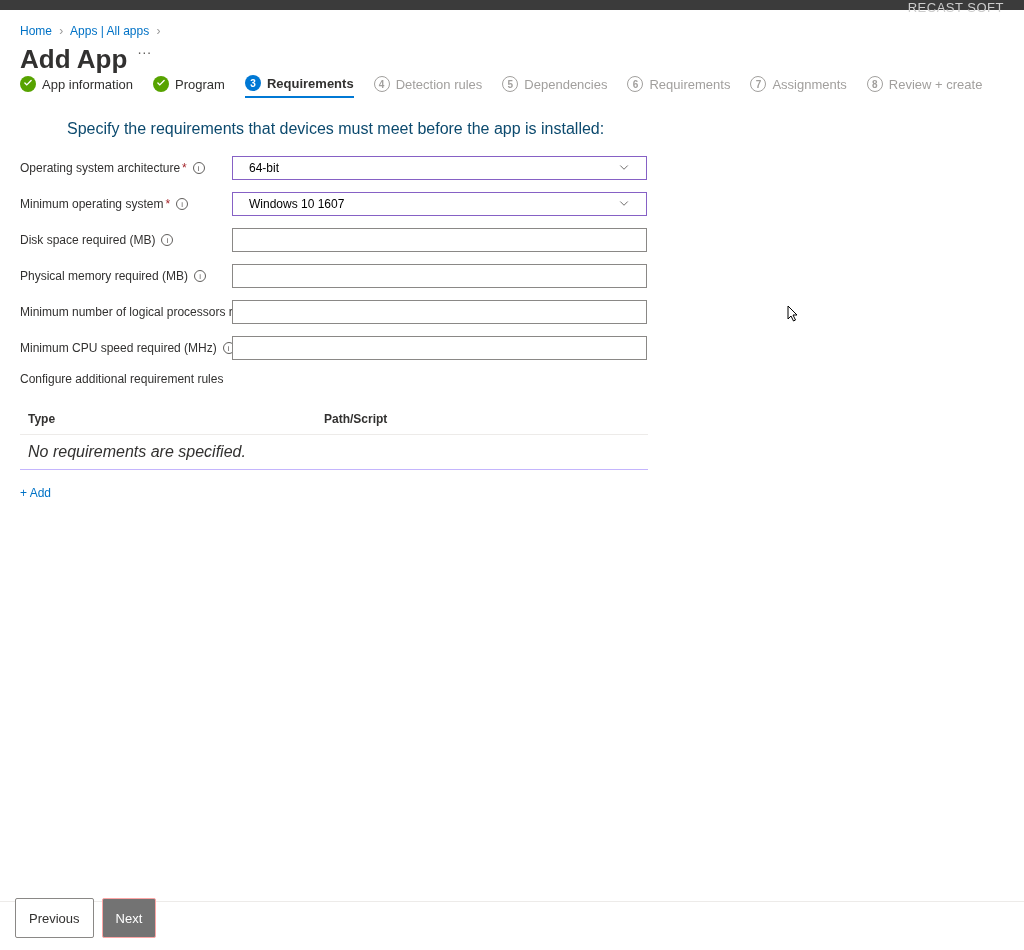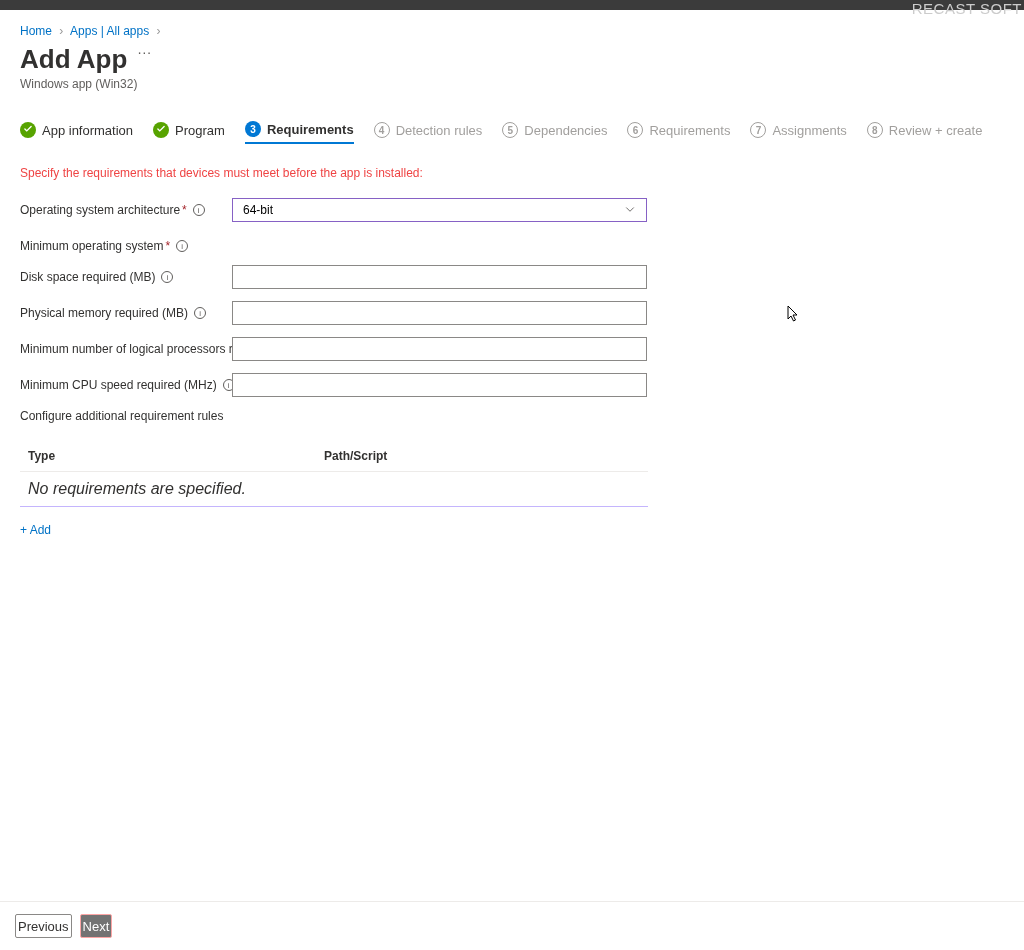--- a/index.html
+++ b/index.html
@@ -1,57 +1,57 @@
 <!DOCTYPE html>
 <html><head>
 <meta charset="utf-8">
 <style>
 * { box-sizing: border-box; margin: 0; padding: 0; font-family: 'Segoe UI', Arial, sans-serif; }
 body { width: 1024px; height: 950px; background: #fff; position: relative; }
 .topbar { height: 10px; background: #3b3b3b; }
-.watermark { position: absolute; top: 0; right: 2px; font-size: 15px; color: #ccc; letter-spacing: 0.5px; }
+.watermark { position: absolute; top: 0; right: 20px; font-size: 13px; color: #ccc; letter-spacing: 0.5px; }
 .content { padding: 14px 20px 0 20px; }
 .breadcrumb { font-size: 12px; margin-bottom: 6px; }
 .breadcrumb a { color: #0072c6; text-decoration: none; }
 .breadcrumb .sep { color: #999; margin: 0 4px; }
 .title-row { display: flex; align-items: flex-start; gap: 10px; }
 .page-title { font-size: 26px; font-weight: 600; color: #323130; }
 .more-icon { font-size: 14px; color: #605e5c; cursor: pointer; }
 .subtitle { font-size: 12px; color: #605e5c; margin-top: 2px; margin-bottom: 30px; }
 .tabs { display: flex; gap: 20px; padding-bottom: 8px; margin-bottom: 14px; }
 .tab { display: flex; align-items: center; gap: 6px; font-size: 13px; cursor: pointer; padding-bottom: 5px; }
 .tab .badge { width: 16px; height: 16px; border-radius: 50%; display: flex; align-items: center; justify-content: center; font-size: 10px; font-weight: 600; flex-shrink: 0; }
 .tab.done .badge { background: #57a300; color: #fff; }
 .tab.active .badge { background: #0078d4; color: #fff; }
 .tab.pending .badge { border: 1px solid #a19f9d; color: #a19f9d; background: #fff; }
 .tab.active { font-weight: 600; color: #323130; border-bottom: 2px solid #0078d4; }
 .tab.done { color: #323130; }
 .tab.pending { color: #a19f9d; }
-.help-text { font-size: 12px; color: #ef4444; margin-bottom: 18px; }
+.help-text { font-size: 16px; color: #0c4a6e; margin-bottom: 18px; margin-left: 47px; }
 .form-row { display: flex; align-items: flex-start; margin-bottom: 12px; }
 .form-label { width: 212px; font-size: 12px; color: #323130; padding-top: 5px; display: flex; align-items: center; gap: 2px; flex-shrink: 0; }
 .form-label .req { color: #a4262c; }
 .info-icon { width: 12px; height: 12px; border: 1px solid #605e5c; border-radius: 50%; display: inline-flex; align-items: center; justify-content: center; font-size: 8px; color: #605e5c; margin-left: 4px; cursor: pointer; flex-shrink: 0; font-style: normal; }
 .form-label-text { flex: 0 0 auto; }
-.form-control { width: 415px; height: 24px; border: 1px solid #8a8886; font-size: 12px; padding: 0 10px; background: #fff; }
+.form-control { width: 415px; height: 24px; border: 1px solid #8a8886; font-size: 12px; padding: 0 16px; background: #fff; }
 .form-control.select { border-color: #8661c5; display: flex; align-items: center; justify-content: space-between; cursor: pointer; }
 .chevron { color: #605e5c; }
 .chevron svg { width: 12px; height: 12px; }
 .check svg { width: 10px; height: 10px; }
 .section-label { font-size: 12px; color: #323130; margin-top: 8px; margin-bottom: 18px; }
 .rules-table { width: 628px; }
 .rules-header { display: flex; border-bottom: 1px solid #edebe9; padding: 8px 8px; }
 .rules-header .col { font-size: 12px; font-weight: 600; color: #323130; }
 .col-type { width: 296px; }
 .col-path { flex: 1; }
 .rules-empty { padding: 8px 8px; font-size: 16px; color: #323130; border-bottom: 1px solid #c4b5fd; font-style: italic; }
 .add-link { color: #0072c6; font-size: 12px; text-decoration: none; display: inline-block; margin-top: 16px; cursor: pointer; }
 .footer { position: absolute; bottom: 12px; left: 15px; display: flex; gap: 8px; }
 .footer-sep { position: absolute; bottom: 48px; left: 0; right: 0; height: 1px; background: #edebe9; }
-.btn { height: 24px; padding: 0 2px; font-size: 13px; border-radius: 2px; cursor: pointer; }
+.btn { height: 40px; padding: 0 13px; font-size: 13px; border-radius: 2px; cursor: pointer; }
 .btn-secondary { border: 1px solid #8a8886; background: #fff; color: #323130; }
 .btn-primary { border: 1px solid #fca5a5; background: #737373; color: #fff; }
 .cursor { position: absolute; left: 787px; top: 305px; pointer-events: none; }
 .cursor svg { width: 14px; height: 18px; }
 </style>
 </head>
 <body>
 
 <div class="topbar"></div>
 <div class="watermark">RECAST SOFT</div>
@@ -61,21 +61,20 @@
     <a href="#">Home</a>
     <span class="sep">›</span>
     <a href="#">Apps | All apps</a>
     <span class="sep">›</span>
   </div>
 
   <div class="title-row">
     <h1 class="page-title">Add App</h1>
     <span class="more-icon">···</span>
   </div>
-  <div class="subtitle">Windows app (Win32)</div>
 
   <div class="tabs">
     <div class="tab done">
       <span class="badge">
           <span class="check"><svg viewBox="0 0 16 16">
               <path d="M13 4L6 11L3 8" stroke="#fff" stroke-width="2.2" fill="none" stroke-linecap="round"></path>
             </svg></span>
         </span>
       <span>App information</span>
     </div>
@@ -128,20 +127,26 @@
           </svg></span>
     </div>
   </div>
 
   <div class="form-row">
     <div class="form-label">
       <span class="form-label-text">Minimum operating system</span>
       <span class="req">*</span>
       <span class="info-icon">i</span>
     </div>
+    <div class="form-control select">
+      <span>Windows 10 1607</span>
+      <span class="chevron"><svg viewBox="0 0 16 16">
+            <path d="M3 6l5 5 5-5" stroke="#605e5c" stroke-width="1.2" fill="none"></path>
+          </svg></span>
+    </div>
   </div>
 
   <div class="form-row">
     <div class="form-label">
       <span class="form-label-text">Disk space required (MB)</span>
       <span class="info-icon">i</span>
     </div>
     <input class="form-control" type="text" value="" style="">
   </div>
 

